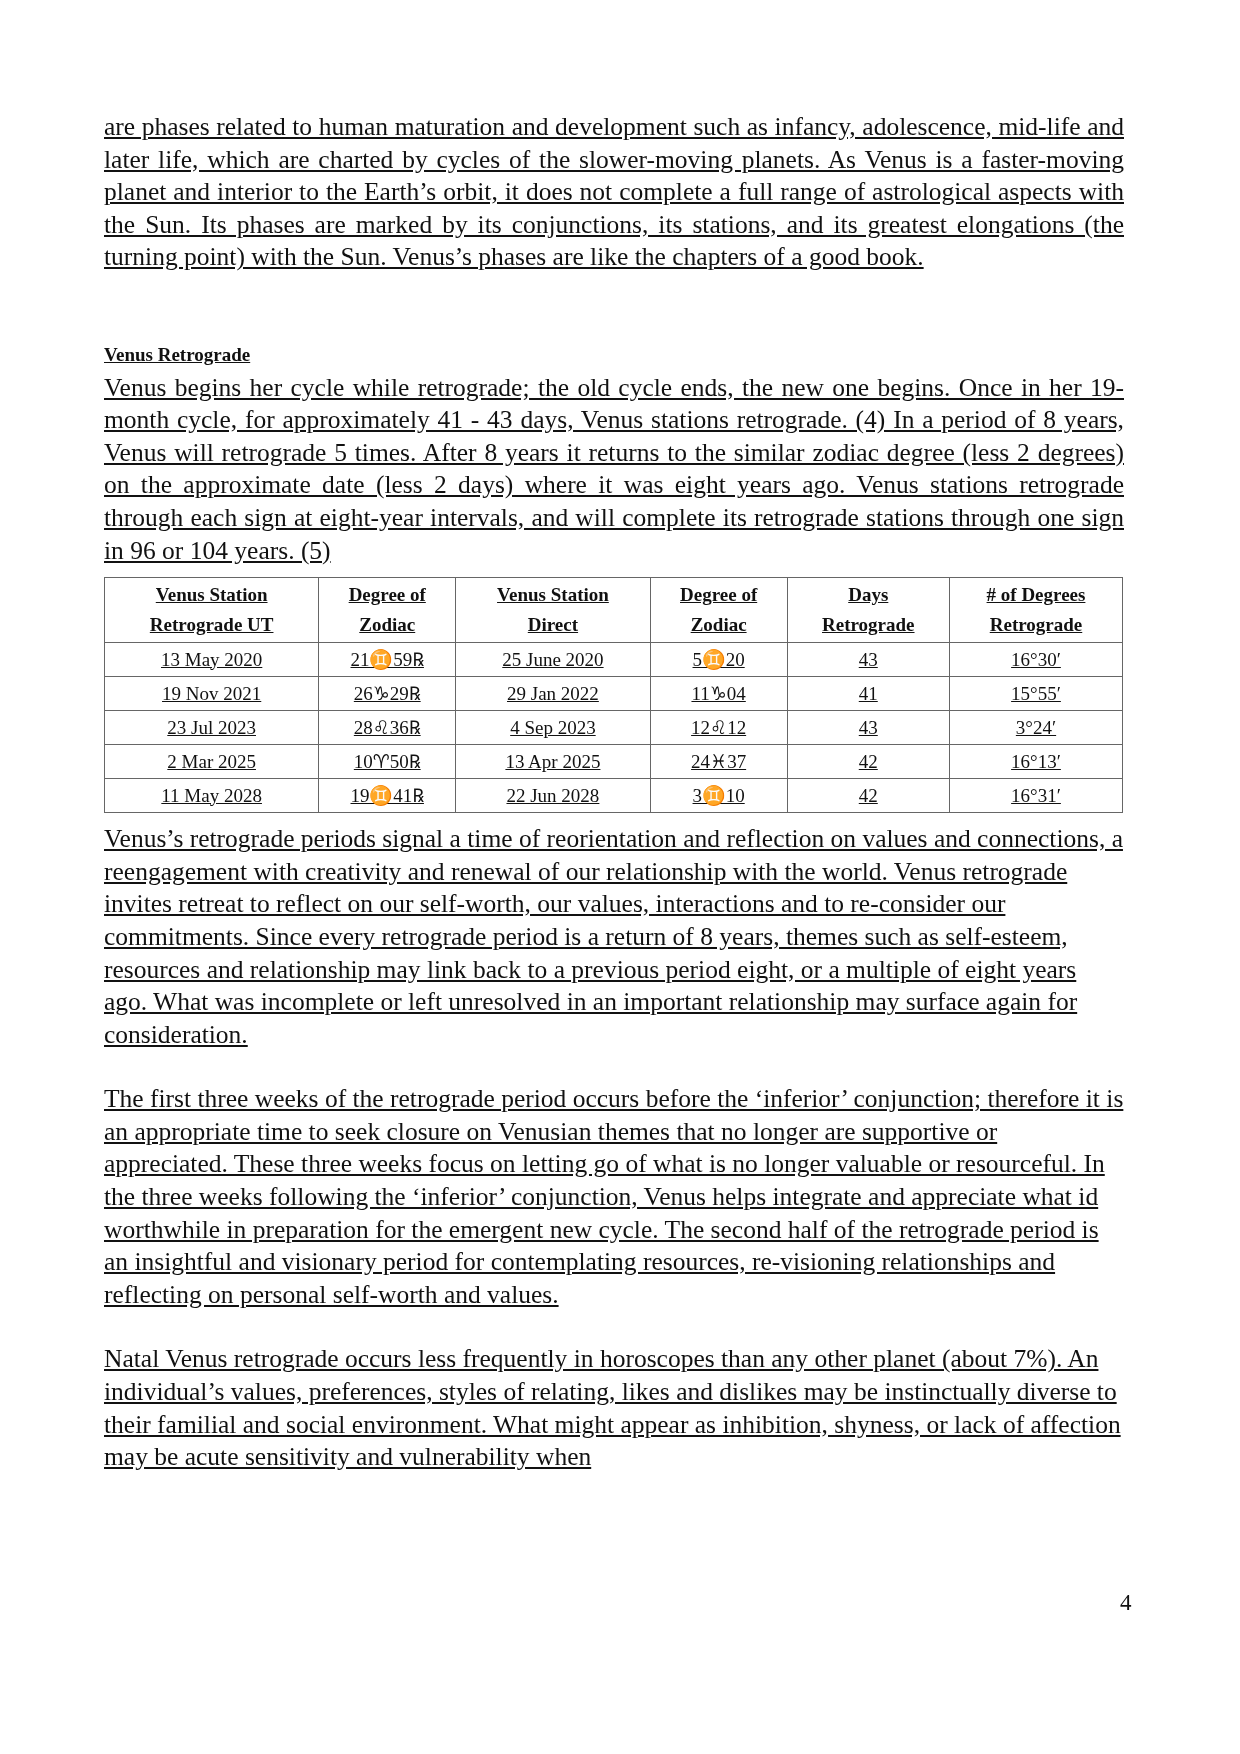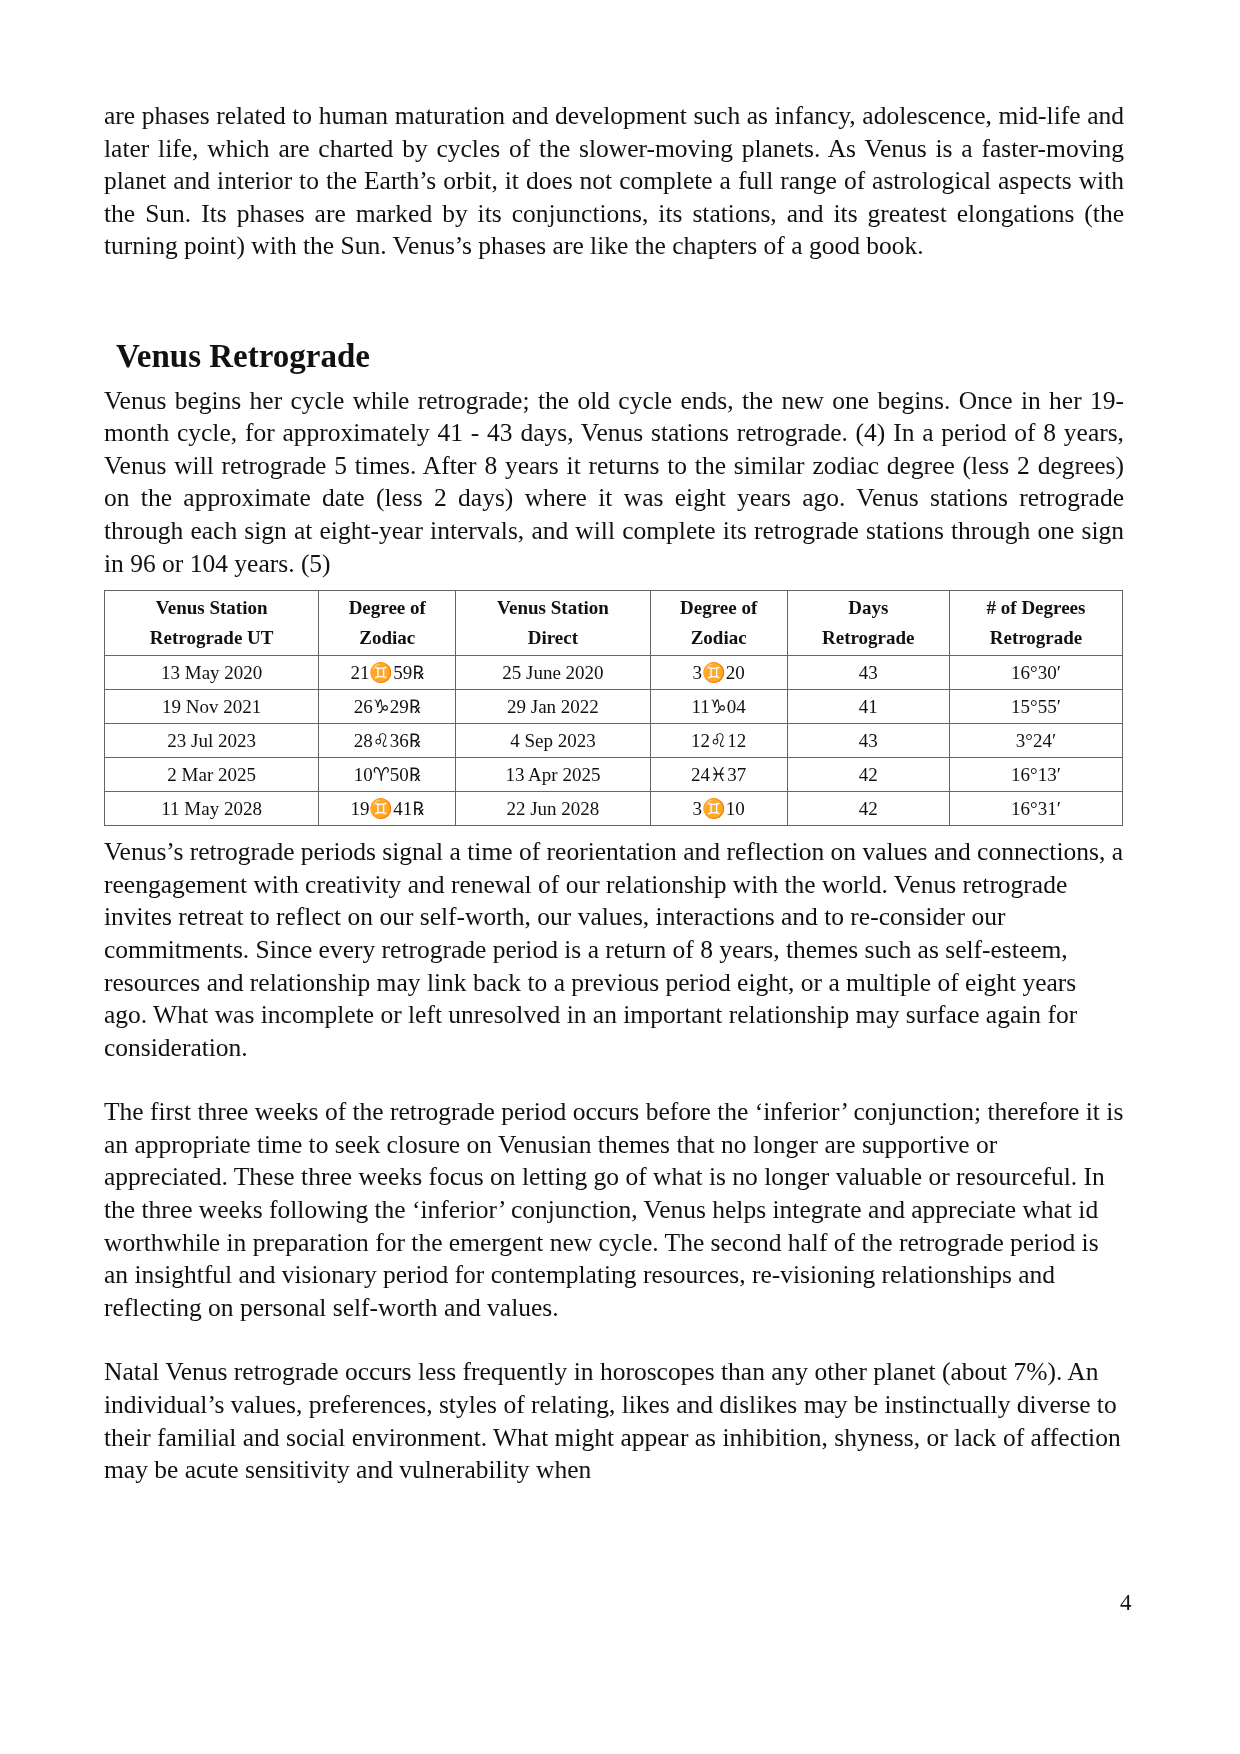--- a/index.html
+++ b/index.html
@@ -11,38 +11,39 @@
     width: 1240px;
     height: 1754px;
     position: relative;
     overflow: hidden;
     font-family: "Liberation Serif", "DejaVu Serif", serif;
     color: #111111;
   }
   .page {
     position: absolute;
     left: 104px;
-    top: 100px;
+    top: 111px;
     width: 1020px;
+    text-decoration: underline;
   }
   .para {
     font-size: 25.5px;
     line-height: 32.6px;
     margin: 0;
   }
   .justify {
     text-align: justify;
   }
   .gap-large { height: 65px; }
   .gap-med { height: 32px; }
   .heading {
     font-weight: bold;
-    font-size: 33px;
+    font-size: 19px;
     line-height: 32.6px;
-    margin: 12px;
+    margin: 0;
   }
   table.data {
     border-collapse: collapse;
     width: 1019px;
     margin-top: 10px;
     margin-bottom: 10px;
     font-size: 19px;
   }
   table.data th, table.data td {
     border: 1.5px solid #666666;
@@ -88,21 +89,21 @@
         <th><span>Degree of</span><br><span>Zodiac</span></th>
         <th><span>Days</span><br><span>Retrograde</span></th>
         <th><span># of Degrees</span><br><span>Retrograde</span></th>
       </tr>
     </thead>
     <tbody>
       <tr>
         <td>13 May 2020</td>
         <td>21♊59℞</td>
         <td>25 June 2020</td>
-        <td>3♊20</td>
+        <td>5♊20</td>
         <td>43</td>
         <td>16°30′</td>
       </tr>
       <tr>
         <td>19 Nov 2021</td>
         <td>26♑︎29℞</td>
         <td>29 Jan 2022</td>
         <td>11♑︎04</td>
         <td>41</td>
         <td>15°55′</td>

